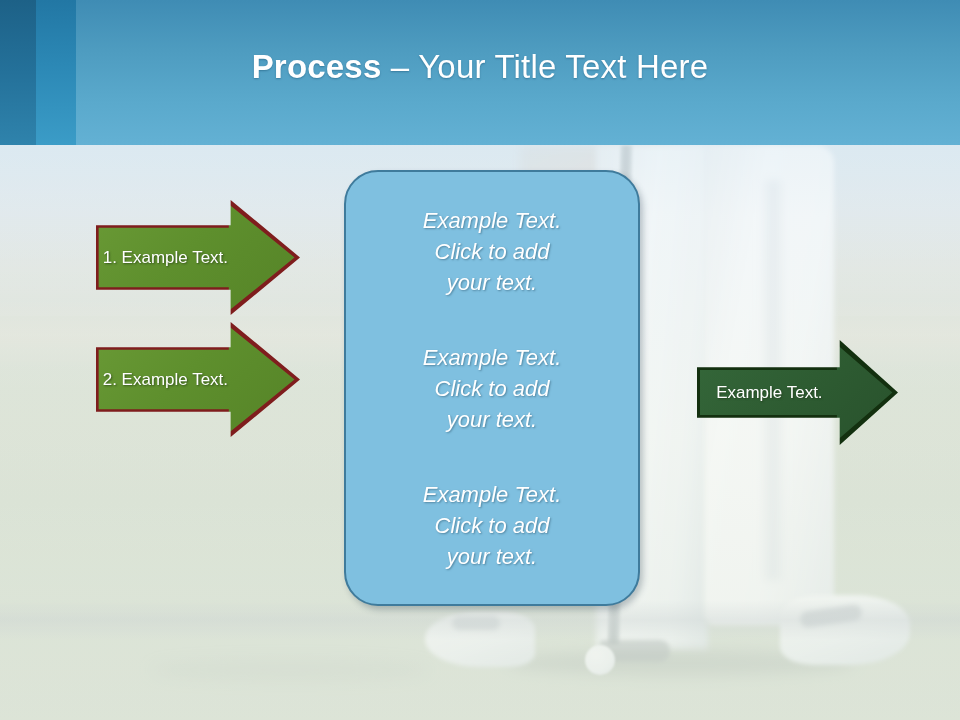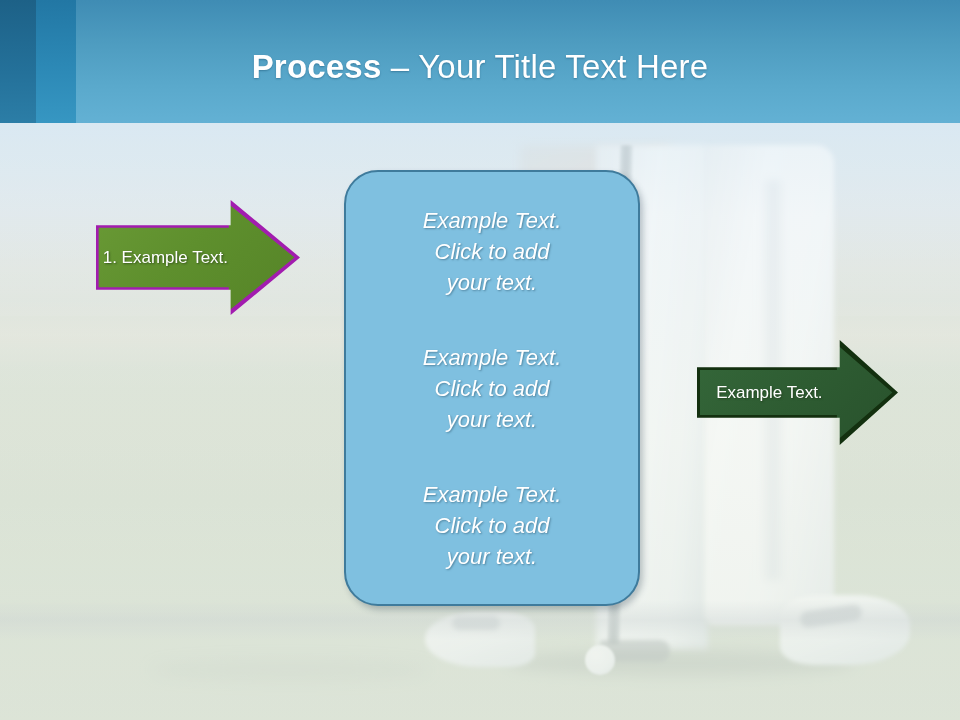--- a/index.html
+++ b/index.html
@@ -190,21 +190,21 @@
   .photo-tint {
     position: absolute;
     inset: 0;
     background: linear-gradient(to bottom, rgba(196,222,238,.55) 0%, rgba(205,222,230,.25) 30%, rgba(205,218,202,.20) 60%, rgba(200,214,196,.30) 100%);
   }
 
   
   .header {
     position: absolute;
     left: 0; top: 0;
-    width: 960px; height: 123px;
+    width: 960px; height: 145px;
     overflow: hidden;
   }
   .header-main {
     position: absolute;
     left: 0; top: 0; right: 0; bottom: 0;
     background: linear-gradient(to bottom, #3f8cb4 0%, #4e9cc0 35%, #5aa9cc 70%, #63b1d4 100%);
   }
   .header-band-dark {
     position: absolute;
     left: 0; top: 0;
@@ -238,21 +238,21 @@
     align-items: center;
     justify-content: flex-start;
     box-sizing: border-box;
     color: #ffffff;
     font-size: 17px;
     text-shadow: 1px 1px 2px rgba(30,50,20,.65);
     filter: drop-shadow(2px 3px 3px rgba(60,70,60,.38));
   }
   .arrow-left {
     clip-path: polygon(0% 22%, 66% 22%, 66% 0%, 100% 50%, 66% 100%, 66% 78%, 0% 78%);
-    background: #a21caf;
+    background: #7f1d1d;
   }
   .arrow-left .arrow-inner {
     position: absolute;
     inset: 0;
     clip-path: polygon(1.3% 24.2%, 65.1% 24.2%, 65.1% 3.6%, 97.3% 50%, 65.1% 96.4%, 65.1% 75.8%, 1.3% 75.8%);
     background: linear-gradient(135deg, #6a9a36 0%, #5e8f2d 45%, #558327 100%);
   }
   .arrow-right-dark {
     clip-path: polygon(0% 26%, 71% 26%, 71% 0%, 100% 50%, 71% 100%, 71% 74%, 0% 74%);
     background: #13300f;
@@ -339,20 +339,24 @@
     <div class="header-band-dark"></div>
     <div class="header-band-mid"></div>
     <div class="header-title"><span class="strong">Process</span><span class="light"> – Your Title Text Here</span></div>
   </div>
 
   <div class="arrow arrow-left" id="arrow1">
     <div class="arrow-inner"></div>
     <div class="arrow-label">1. Example Text.</div>
   </div>
 
+  <div class="arrow arrow-left" id="arrow2">
+    <div class="arrow-inner"></div>
+    <div class="arrow-label">2. Example Text.</div>
+  </div>
 
 
   <div class="center-box">
     <div class="center-text">Example Text.
 Click  to add
 your text.</div>
     <div class="center-text">Example Text.
 Click  to add
 your text.</div>
     <div class="center-text">Example Text.

